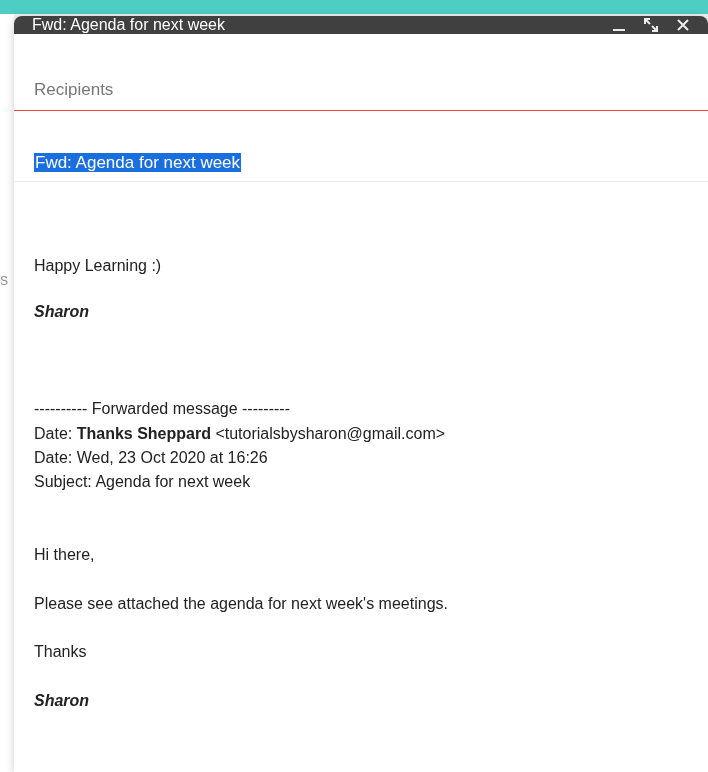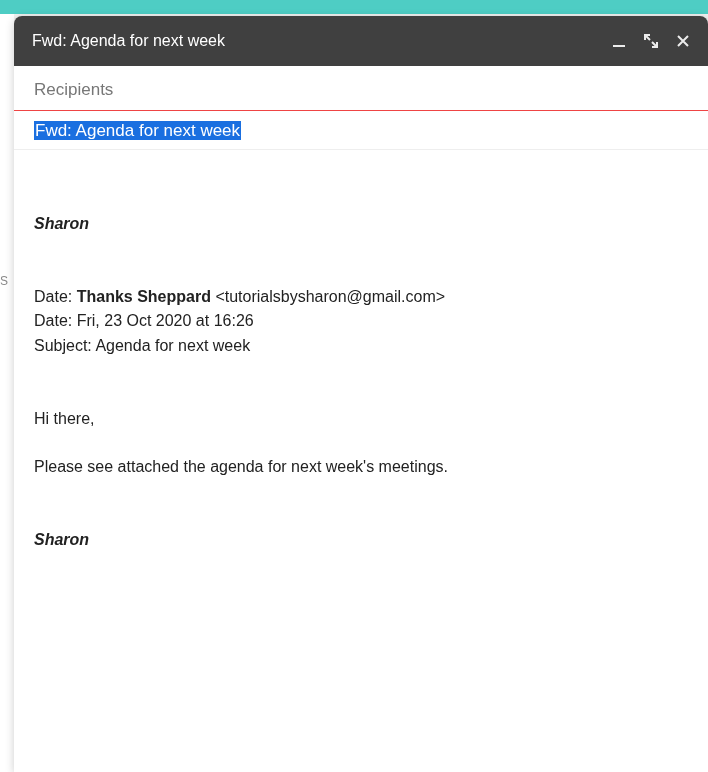--- a/index.html
+++ b/index.html
@@ -31,20 +31,21 @@
     top: 16px;
     left: 14px;
     width: 694px;
     height: 756px;
     background: #fff;
     border-radius: 8px 8px 0 0;
     box-shadow: 0 2px 10px rgba(0,0,0,0.2);
     display: flex;
     flex-direction: column;
     overflow: hidden;
+    gap: 32px;
   }
   .titlebar {
     background: #404040;
     color: #fff;
     height: 50px;
     display: flex;
     align-items: center;
     padding: 0 18px;
     font-size: 16px;
   }
@@ -129,32 +130,35 @@
     <span>Recipients</span>
   </div>
 
   <div class="subject-row">
     <span class="subject-hl">Fwd: Agenda for next week</span>
   </div>
 
   <div class="body-wrap">
     <div class="body-scroll">
       <div class="spacer-body"></div>
+      <div>Happy Learning :)</div>
       <div class="spacer-body"></div>
       <div class="sig">Sharon</div>
       <br><br>
+      <div class="fwd-line">---------- Forwarded message ---------</div>
       <div>
         <span>Date: </span><span class="bold">Thanks Sheppard</span><span> &lt;tutorialsbysharon@gmail.com&gt;</span>
       </div>
-      <div>Date: Fri, 23 Oct 2020 at 16:26</div>
+      <div>Date: Wed, 23 Oct 2020 at 16:26</div>
       <div>Subject: Agenda for next week</div>
       <br><br>
       <div>Hi there,</div>
       <br>
       <div>Please see attached the agenda for next week's meetings.</div>
       <br>
+      <div>Thanks</div>
       <br>
       <div class="sig">Sharon</div>
       <br><br><br>
     </div>
   </div>
 
 </div>
 
 </body></html>

